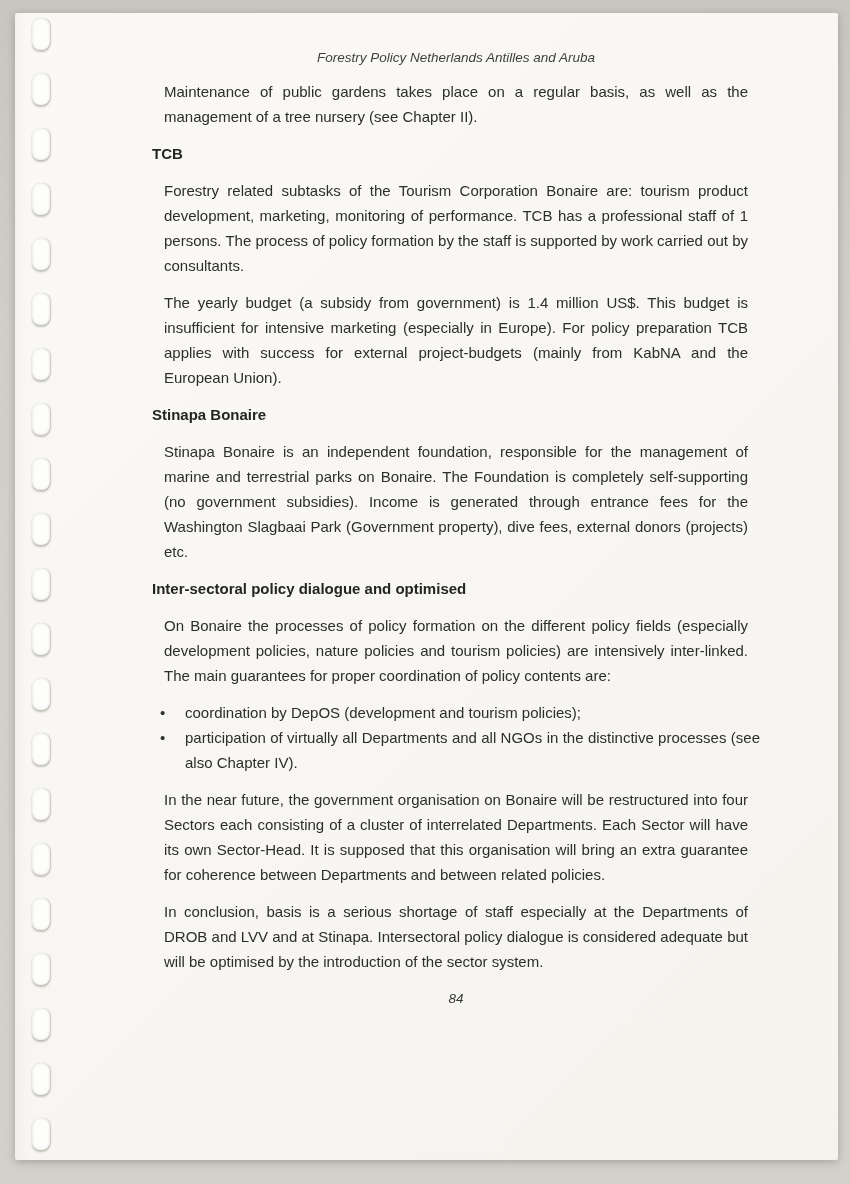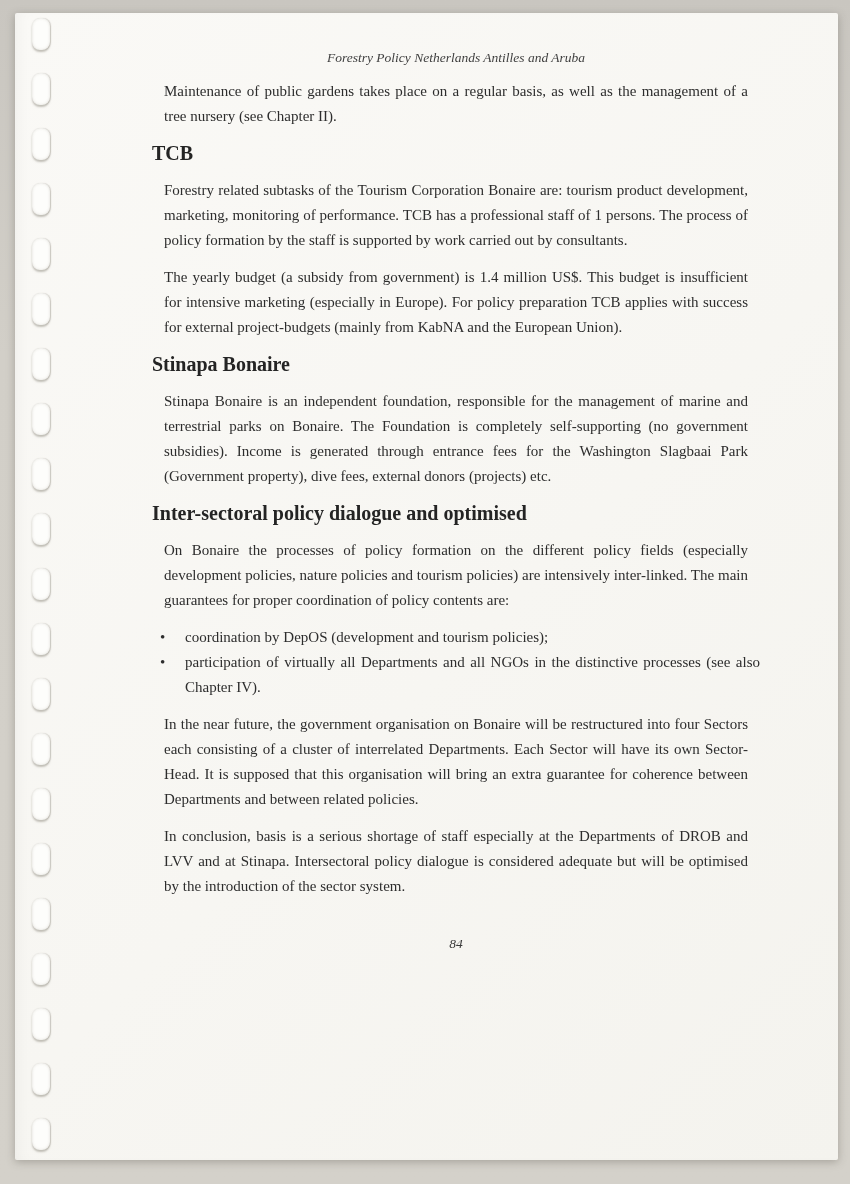--- a/index.html
+++ b/index.html
@@ -19,21 +19,20 @@
   }
   .page {
     position: absolute;
     left: 15px;
     top: 13px;
     width: 823px;
     height: 1147px;
     background: linear-gradient(135deg, #faf9f6 0%, #f7f6f2 55%, #f4f3ee 100%);
     box-shadow: 0 2px 9px rgba(80, 75, 65, 0.35), inset 10px 0 18px -12px rgba(0,0,0,0.07);
     border-radius: 2px;
-    font-family: Liberation Serif, serif;
   }
   .holes {
     position: absolute;
     left: 17px;
     top: 5px;
     display: flex;
     flex-direction: column;
     gap: 23px;
   }
   .hole {
@@ -61,21 +60,21 @@
     line-height: 18px;
     color: #3f3f3f;
   }
   p.para {
     margin: 12px;
     text-align: justify;
   }
   .intro        { margin-top: 24px; }
   h3.heading {
     margin: 0;
-    font-size: 20px;
+    font-size: 15px;
     line-height: 25px;
     font-weight: bold;
     color: #242424;
   }
   .h-tcb        { margin-top: 29px; margin-bottom: 8px; }
   .h-stinapa    { margin-top: 27px; margin-bottom: 7px; }
   .h-inter      { margin-top: 26px; margin-bottom: 7px; }
   .bullet {
     display: flex;
     margin: 0;
@@ -85,21 +84,21 @@
     box-sizing: border-box;
     padding-left: 8px;
   }
   .bullet .btext {
     flex: 1;
     text-align: justify;
   }
   .p-future     { margin-top: 23px; }
   .p-conclusion { margin-top: 23px; }
   .page-number {
-    margin-top: 36px;
+    margin-top: 16px;
     text-align: center;
     font-style: italic;
     font-size: 13.5px;
     line-height: 18px;
     color: #3a3a3a;
   }
 </style>
 </head>
 <body>
 

